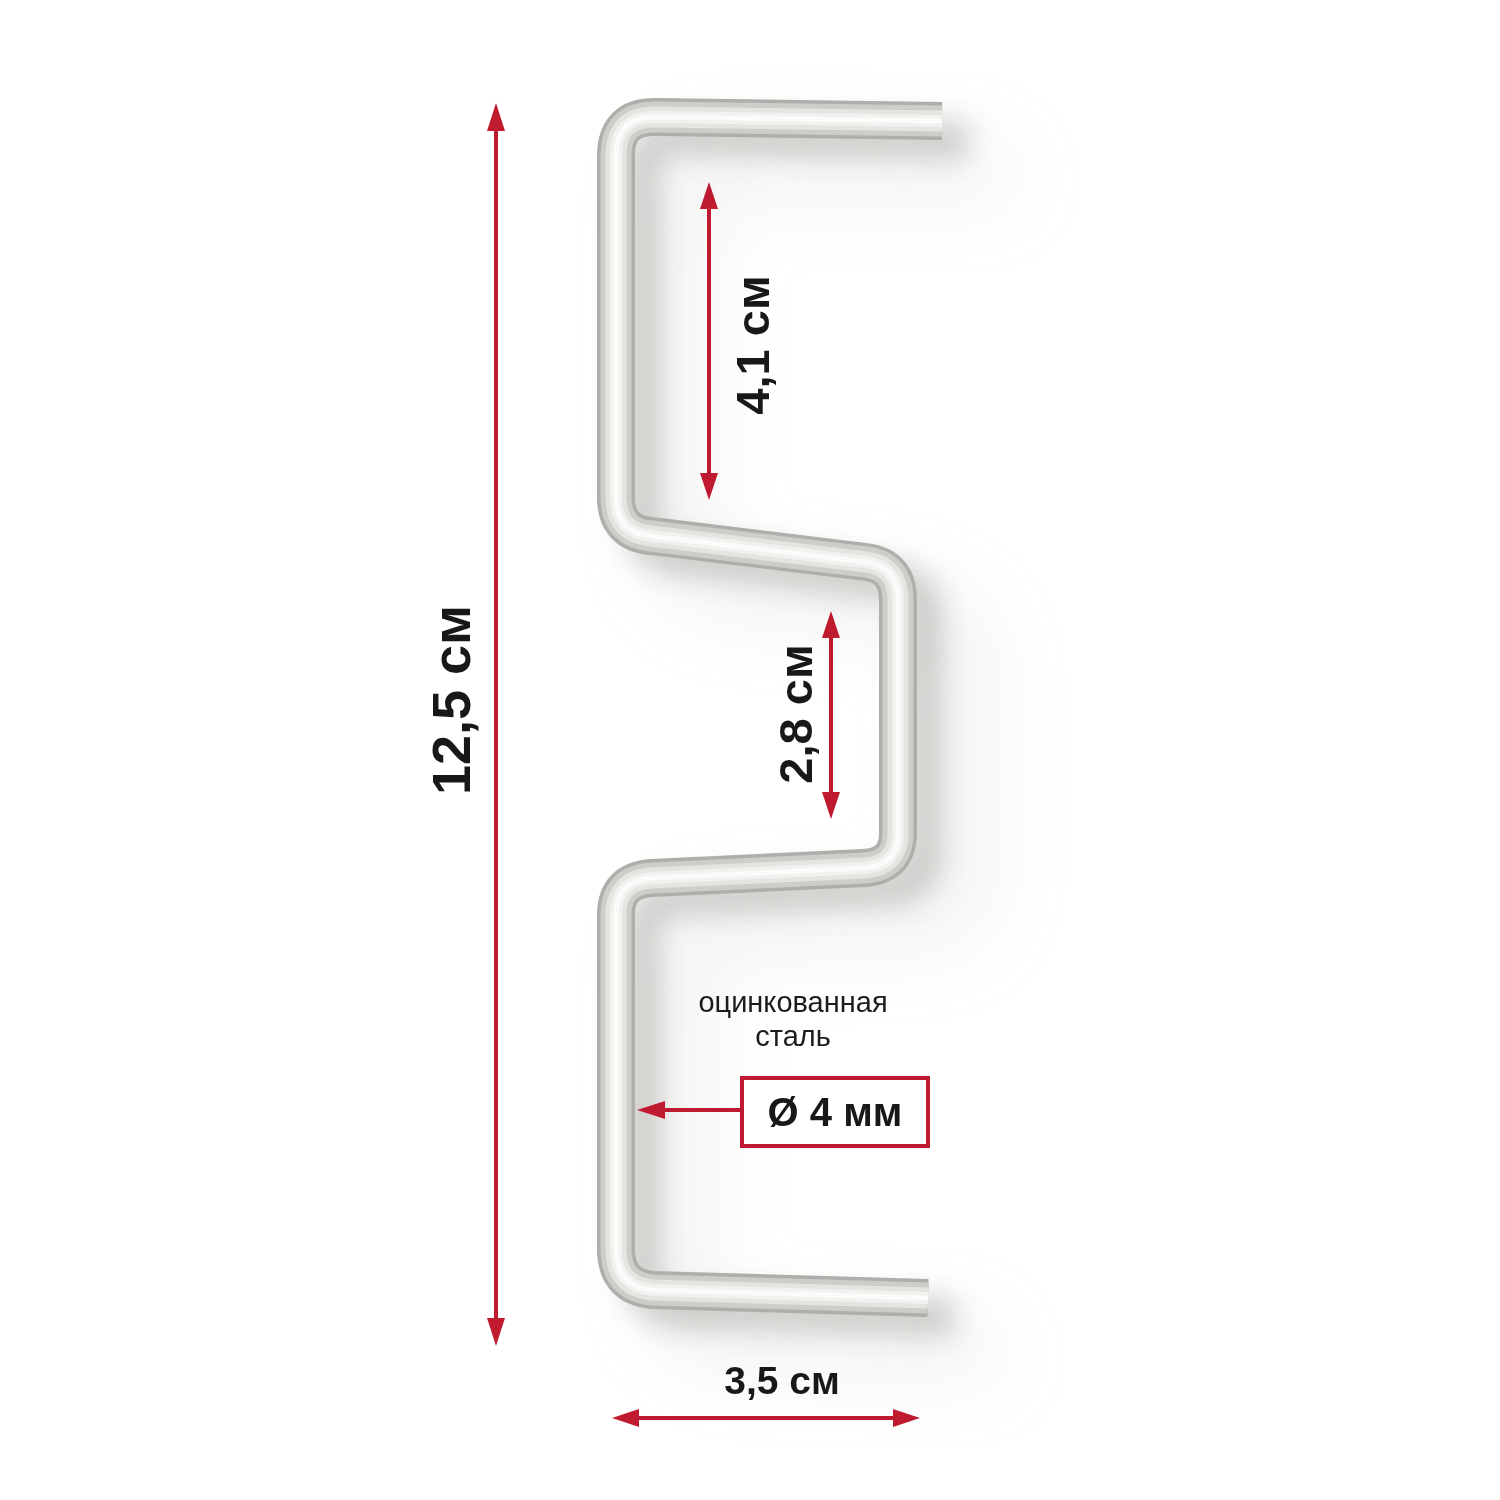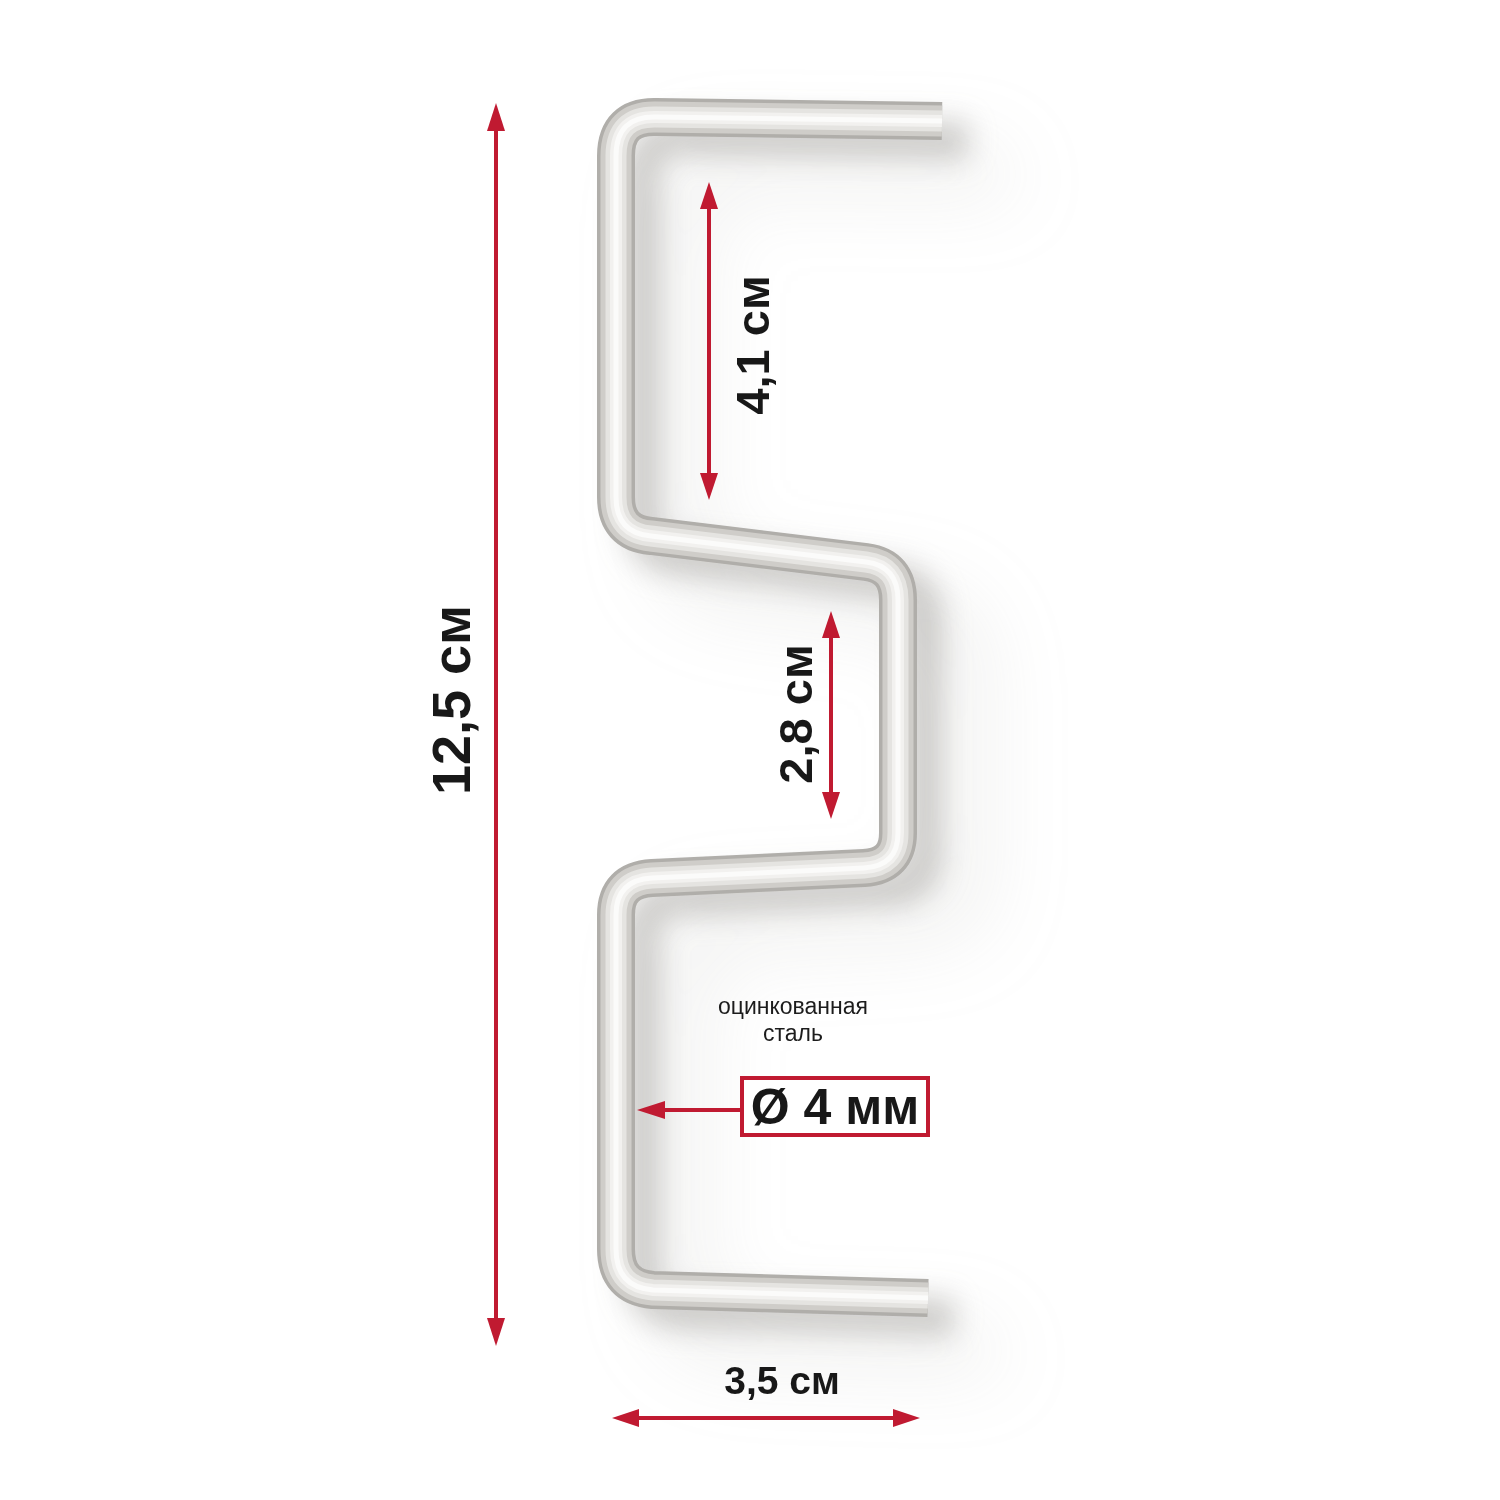--- a/index.html
+++ b/index.html
@@ -24,28 +24,28 @@
     position:absolute; color:var(--ink); font-weight:700; white-space:nowrap;
     transform:translate(-50%,-50%);
   }
   .label.vertical { transform:translate(-50%,-50%) rotate(-90deg); }
   .lbl-total    { left:451px;  top:700px;  font-size:54px; }
   .lbl-upper    { left:752px;  top:345px;  font-size:47px; }
   .lbl-middle   { left:795px;  top:714px;  font-size:47px; }
   .lbl-bottom   { left:782px;  top:1381px; font-size:39px; }
   .material {
     position:absolute; left:793px; top:1020px; transform:translate(-50%,-50%);
-    color:#1c1c1c; font-size:23px; font-weight:500; line-height:1.16;
+    color:#1c1c1c; font-size:29px; font-weight:500; line-height:1.16;
     text-align:center; white-space:nowrap;
   }
   .diameter-box {
-    position:absolute; left:740px; top:1076px; width:190px; height:61px;
+    position:absolute; left:740px; top:1076px; width:190px; height:72px;
     border:4px solid var(--accent); background:#fff;
     display:flex; align-items:center; justify-content:center;
-    color:var(--ink); font-size:50px; font-weight:700; white-space:nowrap;
+    color:var(--ink); font-size:40px; font-weight:700; white-space:nowrap;
   }
 </style>
 </head>
 <body>
 
 <div class="canvas">
 
   <svg class="scene" width="1500" height="1500" viewBox="0 0 1500 1500">
 
     <defs>

